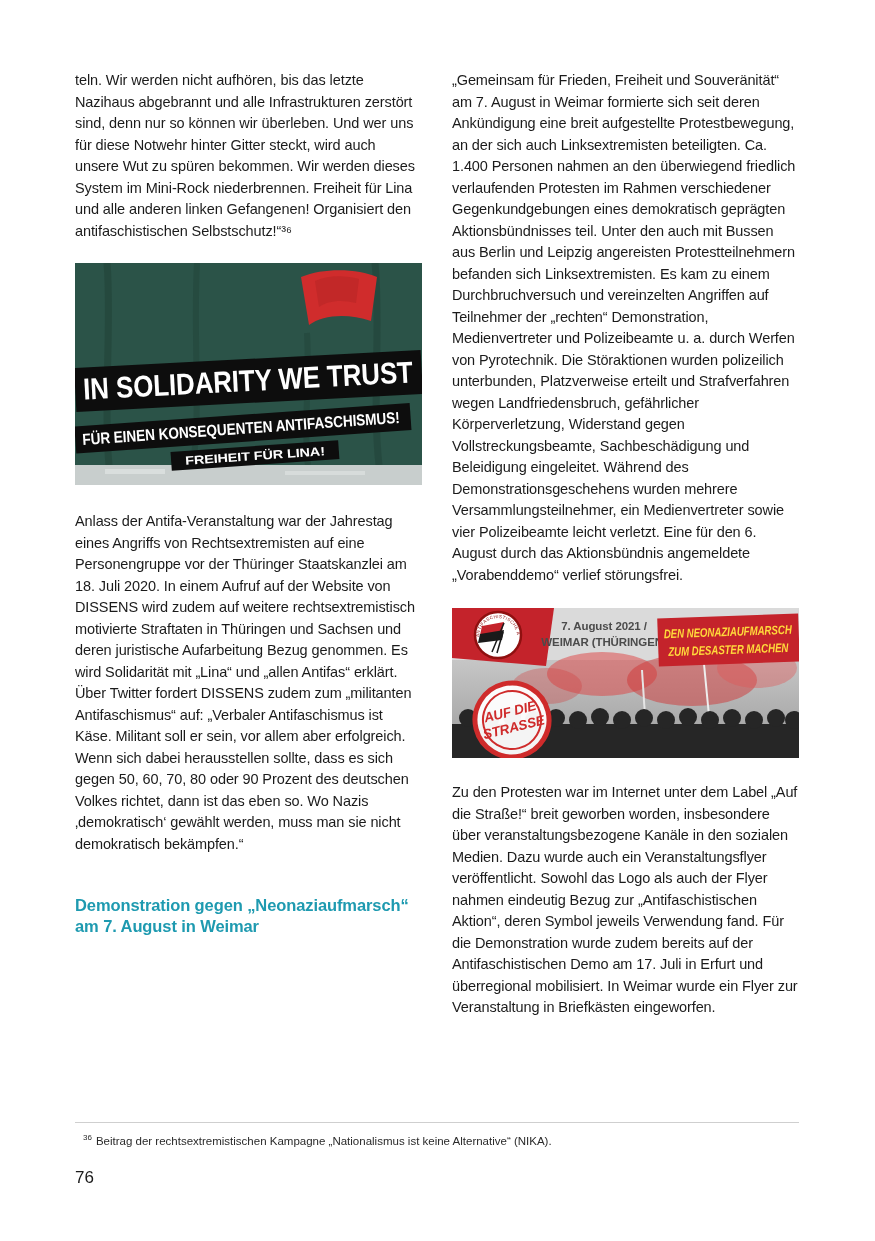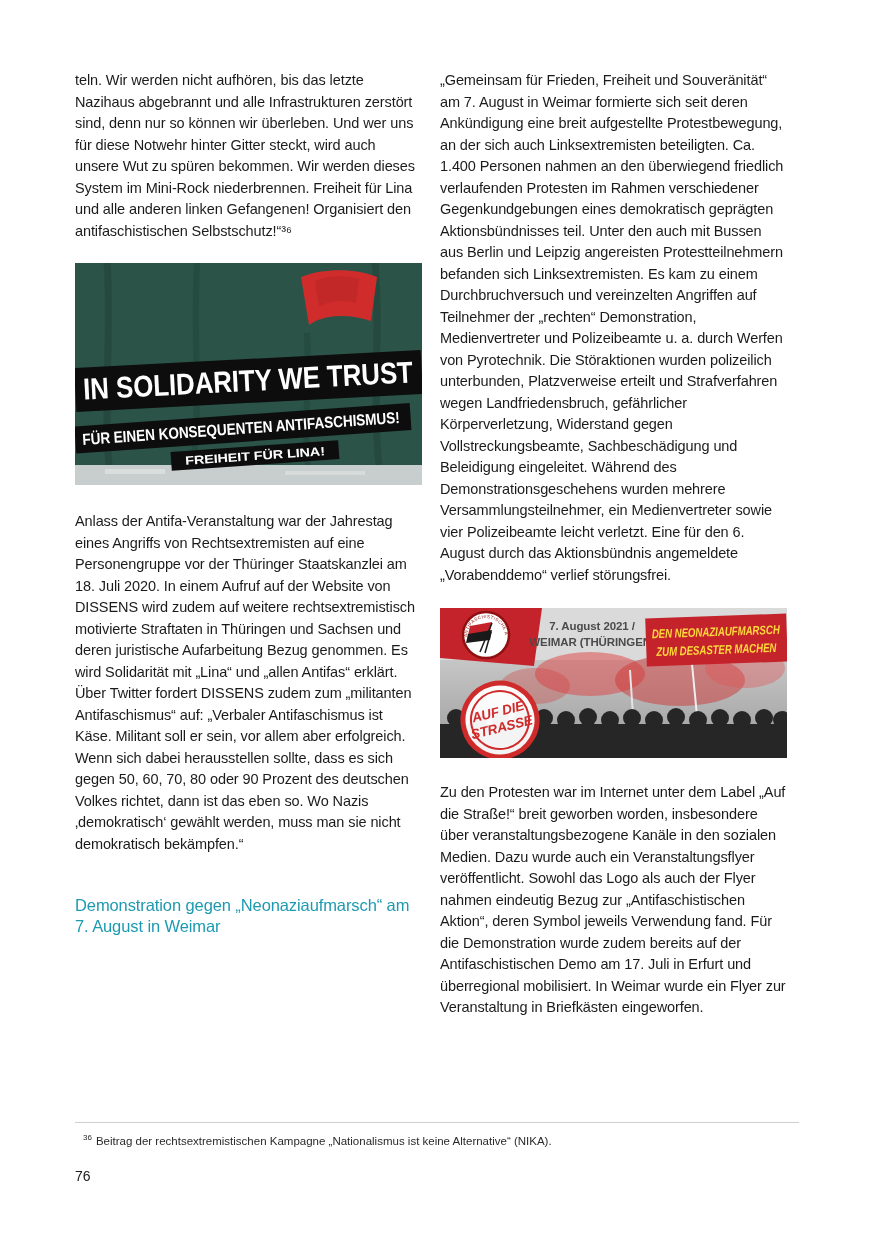--- a/index.html
+++ b/index.html
@@ -8,57 +8,57 @@
 
   .page {
     position:relative;
     width:875px; height:1241px;
     background:#ffffff;
     overflow:hidden;
   }
 
   .columns {
     position:absolute; left:75px; top:70px; width:724px;
-    display:flex; gap:18px;
+    display:flex; gap:30px;
   }
   .col {
     width:347px;
     font-size:14.5px; line-height:21.5px;
     letter-spacing:-0.1px;
     color:#1b1b1b;
     text-align:left;
     hyphens:auto;
   }
   .col p { margin:0; }
 
   figure { margin:0; display:block; }
   .banner-fig { margin:21px 0 26px; width:347px; height:222px; }
   .flyer-fig  { margin:22px 0 24px; width:347px; height:150px; }
   figure svg { display:block; }
 
   h2.section-heading {
     margin:40px 0 18px;
     font-size:16.5px; line-height:21px;
-    font-weight:400;
+    font-weight:700;
     color:#1e9ab0;
   }
 
   .footnote {
     position:absolute; left:75px; top:1122px; width:724px;
     border-top:1px solid #cfcfcf;
     padding-top:7px;
     font-size:11.5px; line-height:15px; color:#2a2a2a;
   }
   .fn-marker {
     font-size:8px; vertical-align:super; margin-right:4px;padding-left:8px;
   }
 
   .page-number {
     position:absolute; left:75px; top:1168px;
-    font-size:14px; color:#1b1b1b;
+    font-size:17px; color:#1b1b1b;
   }
 
   
   .band-text  { fill:#ffffff; font-weight:bold; font-family:"Liberation Sans", sans-serif; }
   .date-text  { fill:#4b4b4b; font-weight:bold; font-family:"Liberation Sans", sans-serif; }
   .slogan-text{ fill:#ffd93b; font-weight:bold; font-style:italic; font-family:"Liberation Sans", sans-serif; }
   .stamp-text { fill:#cf2b2b; font-weight:bold; font-style:italic; font-family:"Liberation Sans", sans-serif; }
   .logo-arc-text { fill:#8f1010; font-family:"Liberation Sans", sans-serif; }
 </style>
 </head>

